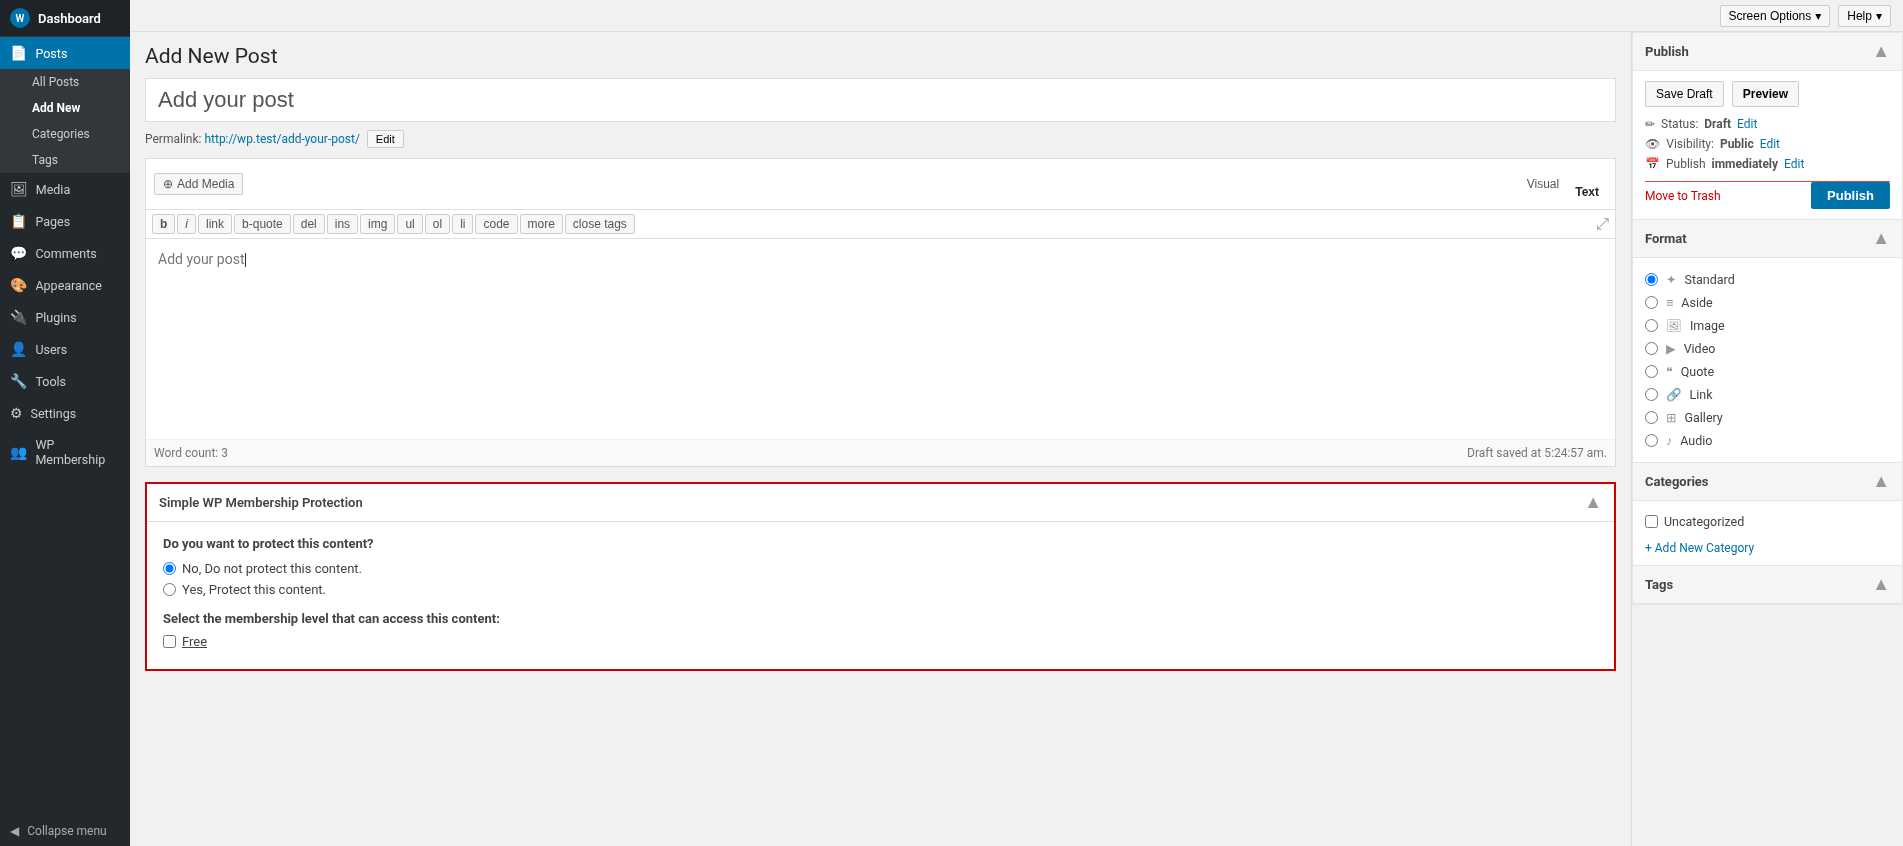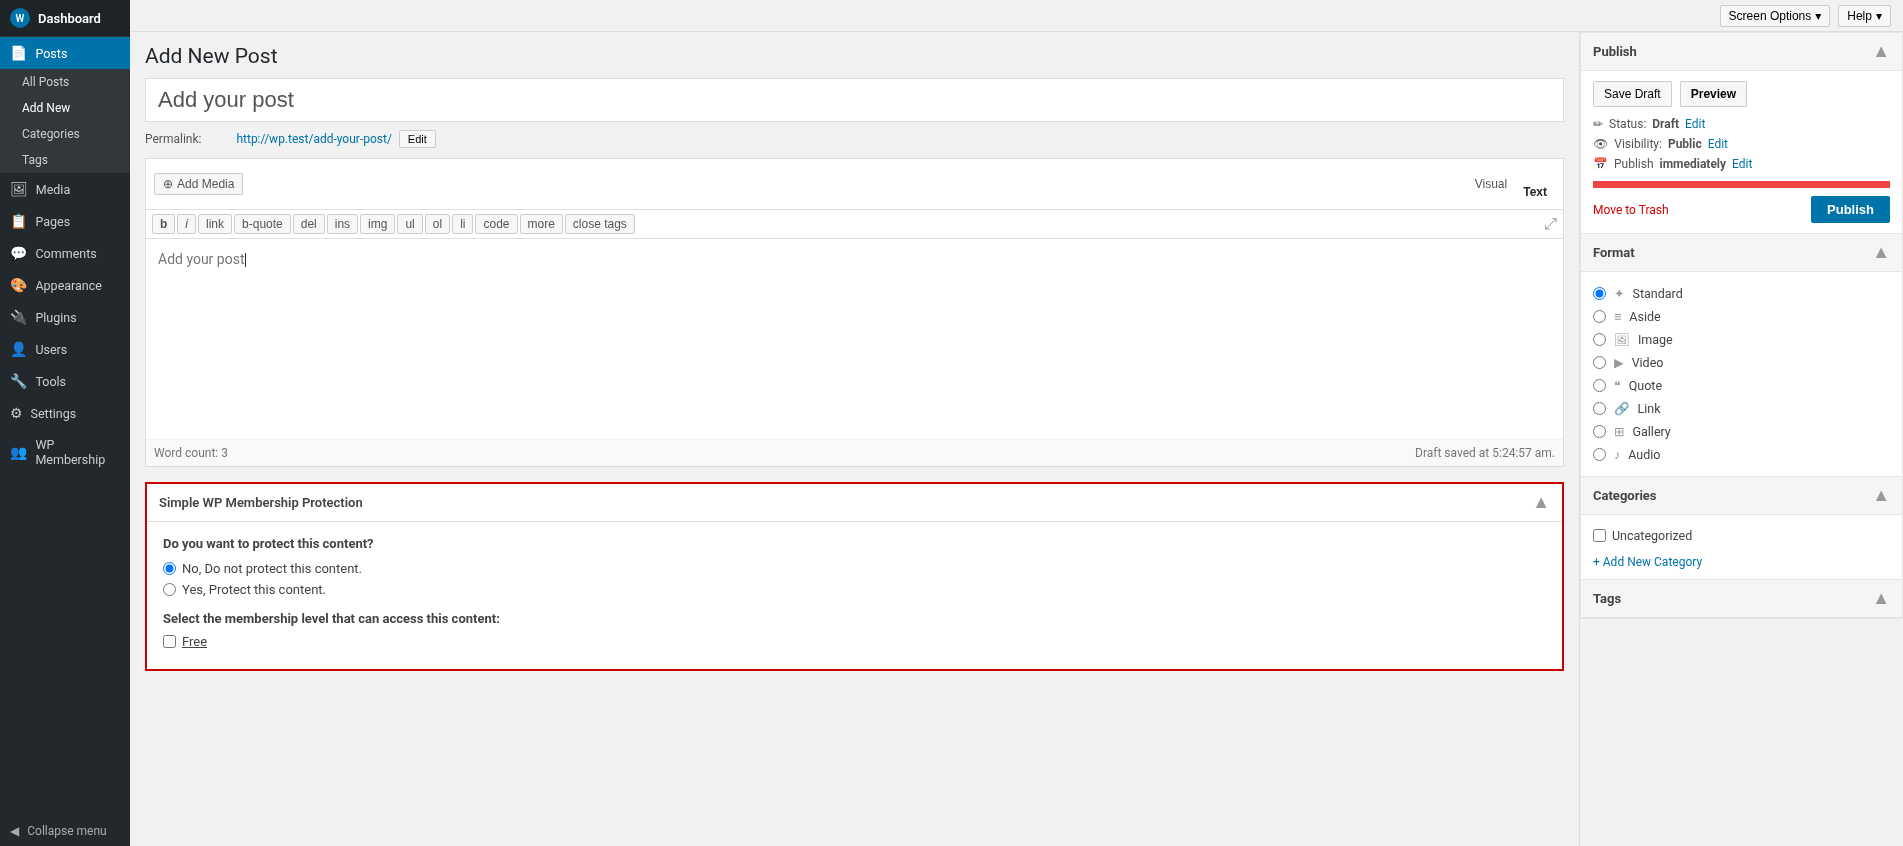--- a/index.html
+++ b/index.html
@@ -7,23 +7,23 @@
 
     
     .layout { display: flex; height: 846px; overflow: hidden; }
 
     
     .sidebar { width: 130px; background: #23282d; color: #eee; flex-shrink: 0; display: flex; flex-direction: column; }
     .sidebar-logo { background: #1d2327; padding: 8px 10px; display: flex; align-items: center; gap: 8px; color: #fff; font-size: 13px; font-weight: 600; border-bottom: 1px solid #333; }
     .sidebar-logo .logo-icon { width: 20px; height: 20px; background: #0073aa; border-radius: 50%; display: flex; align-items: center; justify-content: center; color: white; font-size: 10px; }
     .sidebar-item { padding: 8px 10px; display: flex; align-items: center; gap: 8px; cursor: pointer; color: #ccc; font-size: 12.5px; }
     .sidebar-item.active { background: #0073aa; color: #fff; }
-    .sidebar-submenu { padding-left: 12px; background: #32373c; }
+    .sidebar-submenu { padding-left: 22px; background: #32373c; }
     .sidebar-submenu .sidebar-item { font-size: 12px; padding: 6px 10px; }
-    .sidebar-submenu .sidebar-item.bold { font-weight: 400; color: #fff; }
+    .sidebar-submenu .sidebar-item.bold { font-weight: 700; color: #fff; }
     .sidebar-icon { font-size: 14px; }
     .sidebar-spacer { flex: 1; }
     .sidebar-collapse { padding: 8px 10px; display: flex; align-items: center; gap: 8px; cursor: pointer; color: #aaa; font-size: 12px; }
 
     
     .main { flex: 1; display: flex; flex-direction: column; overflow: hidden; }
 
     
     .topbar { background: #f1f1f1; border-bottom: 1px solid #ddd; padding: 4px 12px; display: flex; align-items: center; justify-content: space-between; min-height: 32px; }
     .topbar-right { display: flex; gap: 8px; }
@@ -32,21 +32,21 @@
     
     .content-area { display: flex; flex: 1; overflow: hidden; }
 
     
     .editor { flex: 1; overflow-y: auto; padding: 12px 15px; background: #f1f1f1; }
     .page-title { font-size: 21px; font-weight: 400; color: #23282d; margin-bottom: 10px; }
 
     .post-title-input { width: 100%; border: 1px solid #ddd; padding: 8px 12px; font-size: 22px; font-weight: 300; background: #fff; margin-bottom: 8px; outline: none; color: #555; }
 
     .permalink { font-size: 12px; margin-bottom: 10px; color: #555; }
-    .permalink a { color: #0073aa; text-decoration: none; margin-left: 32px; }
+    .permalink a { color: #0073aa; text-decoration: none; }
     .permalink-edit-btn { border: 1px solid #ccc; background: #f7f7f7; padding: 2px 8px; font-size: 11px; cursor: pointer; border-radius: 2px; margin-left: 4px; }
 
     
     .editor-box { background: #fff; border: 1px solid #ddd; margin-bottom: 15px; }
     .editor-toolbar { border-bottom: 1px solid #ddd; padding: 6px 8px; display: flex; align-items: center; gap: 2px; justify-content: space-between; }
     .editor-toolbar-left { display: flex; align-items: center; gap: 2px; }
     .add-media-btn { background: #f7f7f7; border: 1px solid #ccc; padding: 3px 8px; font-size: 12px; cursor: pointer; border-radius: 2px; display: flex; align-items: center; gap: 4px; color: #555; }
     .format-toolbar { border-bottom: 1px solid #ddd; padding: 4px 6px; display: flex; align-items: center; gap: 2px; justify-content: space-between; }
     .format-toolbar-left { display: flex; align-items: center; gap: 2px; }
     .fmt-btn { background: #f7f7f7; border: 1px solid #ccc; padding: 2px 7px; font-size: 12px; cursor: pointer; border-radius: 2px; color: #555; }
@@ -64,36 +64,36 @@
     
     .membership-box { border: 2px solid #cc0000; background: #fff; margin-bottom: 15px; }
     .membership-header { padding: 8px 12px; border-bottom: 1px solid #ddd; display: flex; justify-content: space-between; align-items: center; font-weight: 600; font-size: 13px; background: #fff; }
     .membership-content { padding: 14px 16px; }
     .membership-question { font-weight: 700; margin-bottom: 10px; font-size: 13px; }
     .radio-option { display: flex; align-items: center; gap: 6px; margin-bottom: 6px; font-size: 13px; }
     .membership-level-label { font-weight: 700; margin: 14px 0 8px; font-size: 13px; }
     .checkbox-option { display: flex; align-items: center; gap: 6px; margin-bottom: 6px; font-size: 13px; text-decoration: underline; }
 
     
-    .right-sidebar { width: 324px; background: #f1f1f1; border-left: 1px solid #ddd; overflow-y: auto; flex-shrink: 0; }
+    .right-sidebar { width: 272px; background: #f1f1f1; border-left: 1px solid #ddd; overflow-y: auto; flex-shrink: 0; }
 
     
     .panel { background: #fff; border: 1px solid #e5e5e5; margin-bottom: 0; }
     .panel + .panel { border-top: none; }
     .panel-header { background: #f5f5f5; border-bottom: 1px solid #e5e5e5; padding: 8px 12px; display: flex; justify-content: space-between; align-items: center; font-weight: 700; font-size: 13px; cursor: pointer; }
     .panel-toggle { font-size: 18px; color: #999; background: none; border: none; cursor: pointer; }
     .panel-body { padding: 10px 12px; }
 
     
     .publish-actions { display: flex; gap: 8px; margin-bottom: 10px; }
     .save-draft-btn { background: #f7f7f7; border: 1px solid #ccc; padding: 5px 10px; font-size: 12px; cursor: pointer; border-radius: 2px; }
     .preview-btn { background: #f7f7f7; border: 1px solid #ccc; padding: 5px 10px; font-size: 12px; cursor: pointer; border-radius: 2px; font-weight: bold; }
     .publish-info { font-size: 12px; color: #555; margin-bottom: 6px; display: flex; align-items: center; gap: 6px; }
     .edit-link { color: #0073aa; text-decoration: none; font-size: 12px; }
-    .publish-footer { display: flex; justify-content: space-between; align-items: center; margin-top: 10px; padding-top: 8px; border-top: 7px solid #ef4444; }
+    .publish-footer { display: flex; justify-content: space-between; align-items: center; margin-top: 10px; border-top: 1px solid #ef4444; }
     .move-trash { color: #cc0000; text-decoration: none; font-size: 12px; }
     .publish-btn { background: #0073aa; color: #fff; border: none; padding: 6px 16px; font-size: 13px; cursor: pointer; border-radius: 2px; font-weight: 600; }
 
     
     .format-option { display: flex; align-items: center; gap: 8px; padding: 4px 0; font-size: 12.5px; }
 
     
     .cat-tabs { display: flex; gap: 0; margin-bottom: 8px; border-bottom: 1px solid #ddd; }
     .cat-tab { background: transparent; border: none; padding: 4px 8px; font-size: 12px; cursor: pointer; color: #0073aa; }
     .cat-tab.active { color: #0073aa; font-weight: 600; border-bottom: 2px solid #0073aa; }

